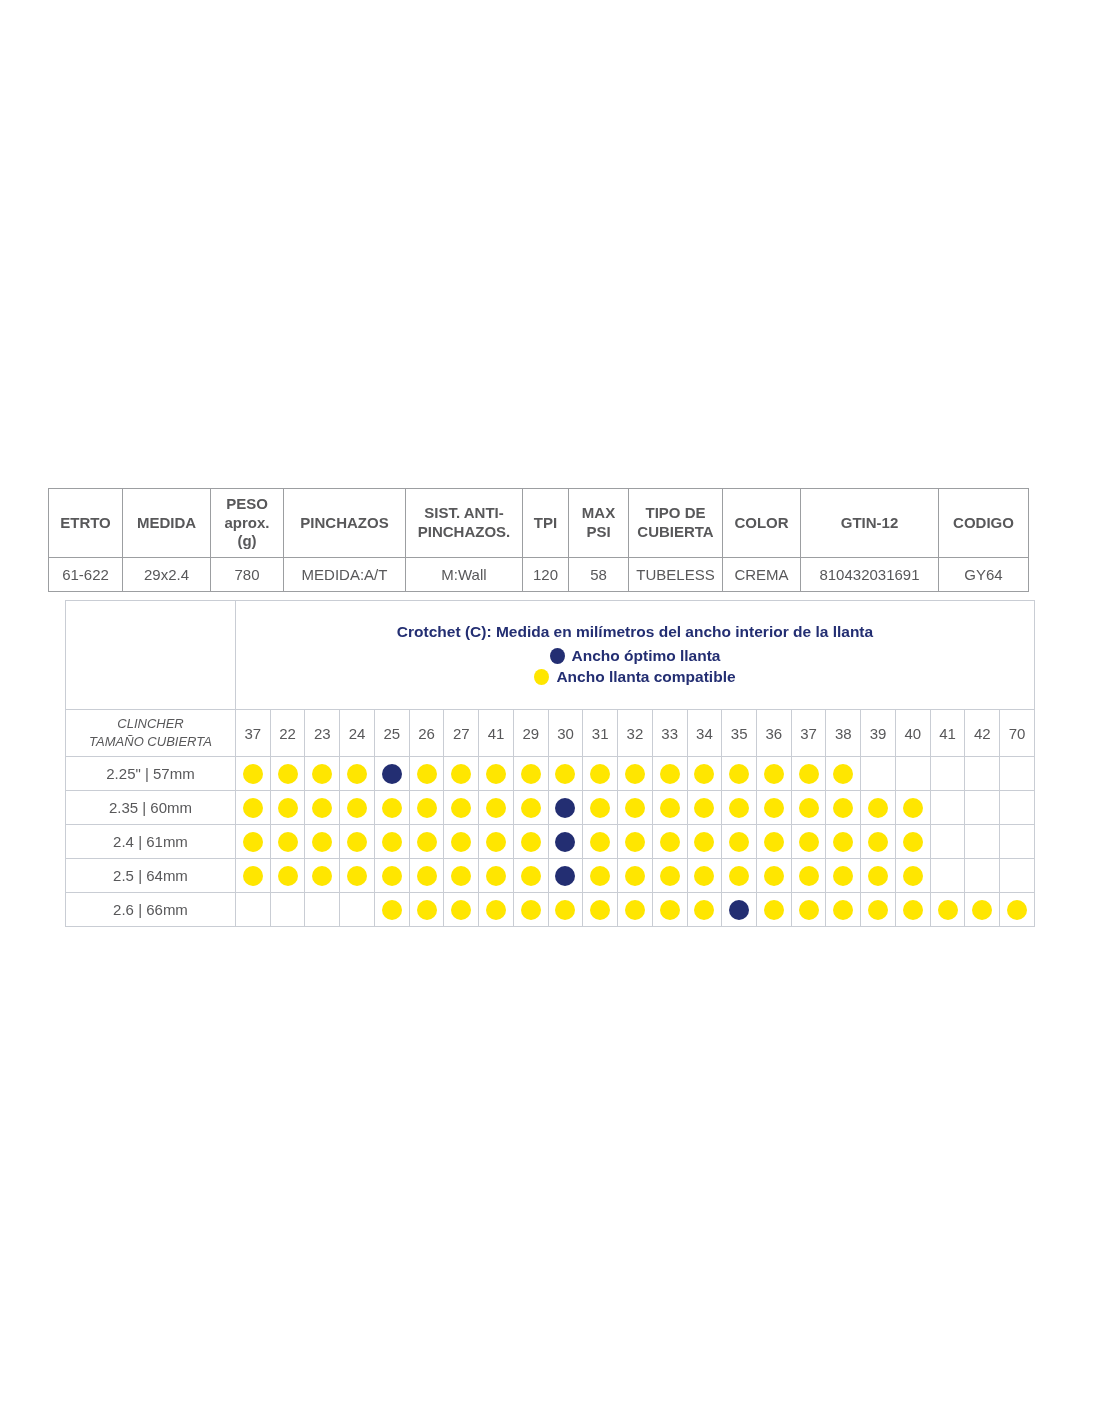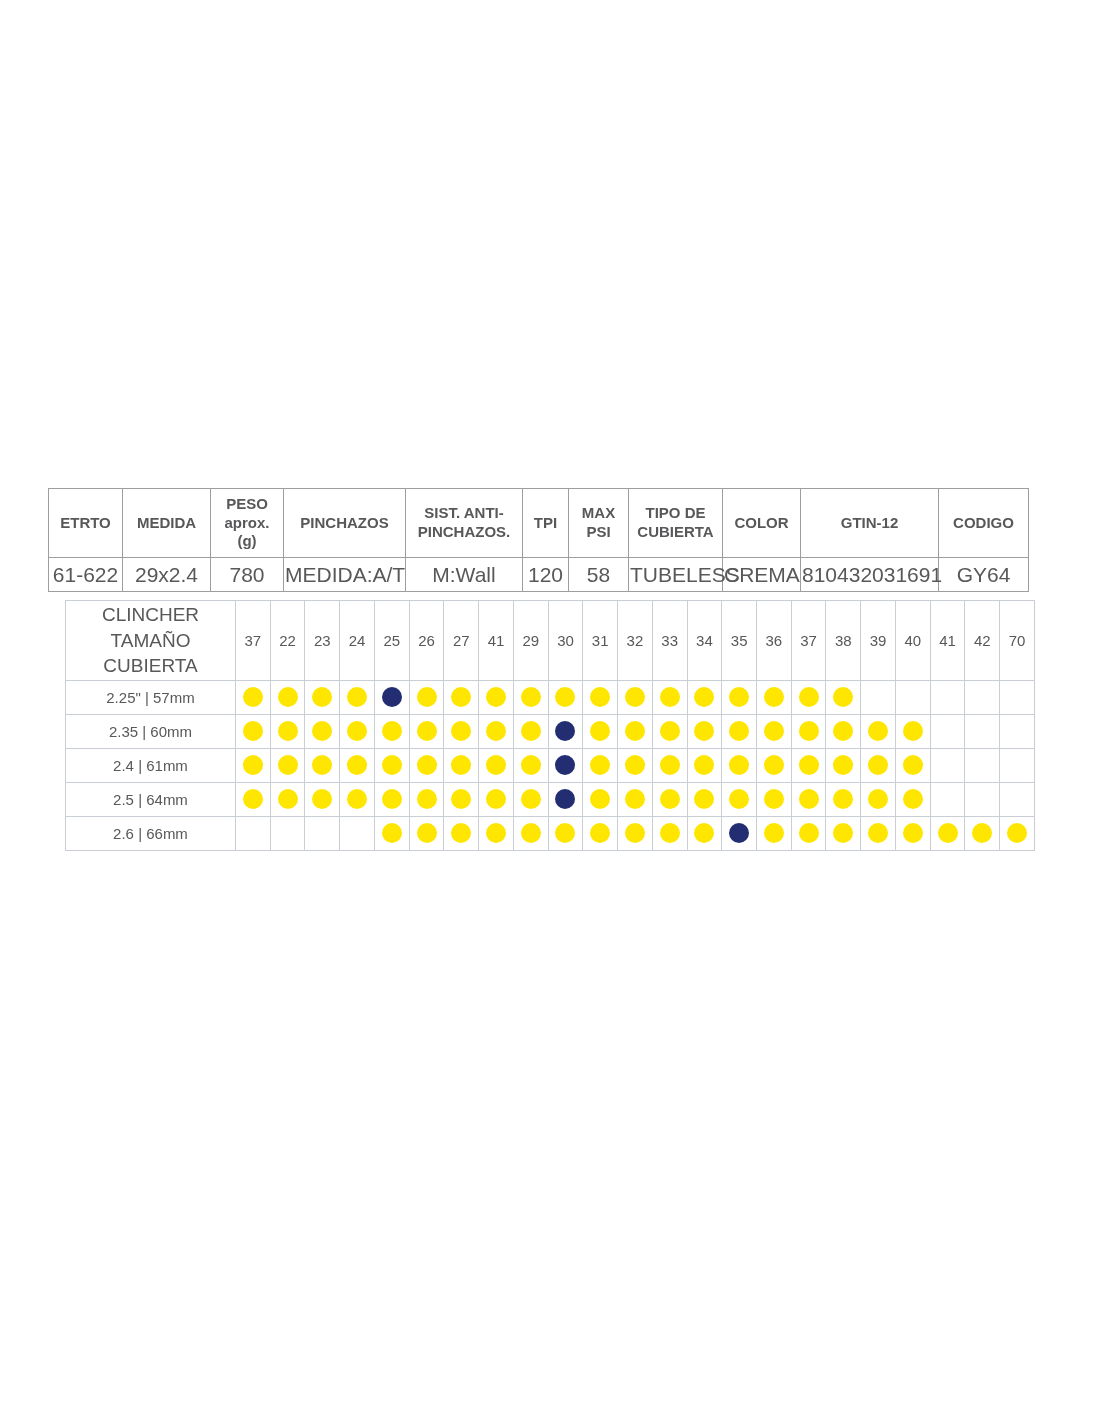--- a/index.html
+++ b/index.html
@@ -15,41 +15,41 @@
     font-family:"Liberation Sans", sans-serif;color:var(--text);
   }
   
   table{border-collapse:collapse;}
   .spec-table{position:absolute;left:48px;top:488px;width:980px;table-layout:fixed;}
   .spec-table td{
     border:1.5px solid var(--spec-border);
     text-align:center;vertical-align:middle;color:var(--text);
   }
   .spec-h{font-weight:bold;font-size:15px;height:64px;line-height:1.25;white-space:pre-line;padding:2px 3px;}
-  .spec-v{font-size:21px;height:31px;font-weight:normal;}
+  .spec-v{font-size:15px;height:31px;font-weight:normal;}
   
   .compat-table{position:absolute;left:65px;top:600px;width:970px;table-layout:fixed;}
   .compat-table td{
     border:1px solid var(--grid);
     text-align:center;vertical-align:middle;color:var(--text);
   }
   .legend-cell{height:106px;}
   .legend-title{
     color:var(--navy);font-weight:bold;font-size:15.5px;margin-bottom:4px;
   }
   .legend-line{
     color:var(--navy);font-weight:bold;font-size:15.5px;line-height:21px;
   }
   .legend-dot{
     display:inline-block;width:15px;height:16px;border-radius:50%;
     vertical-align:-3px;margin-right:7px;
   }
   .legend-dot.blue{background:var(--navy);}
   .legend-dot.yellow{background:var(--yellow);}
-  .corner-label{font-size:19px;white-space:pre-line;line-height:1.35;height:44px;}
+  .corner-label{font-size:13px;white-space:pre-line;line-height:1.35;height:44px;font-style:italic;}
   .col-num{font-size:15px;height:44px;}
   .row-label{font-size:15px;height:31px;}
   .dot{
     display:inline-block;width:20px;height:20px;border-radius:50%;vertical-align:middle;
   }
   .dot.Y{background:var(--yellow);}
   .dot.B{background:var(--navy);}
 </style>
 </head>
 <body>
@@ -124,20 +124,32 @@
       <col>
       <col>
       <col>
       <col>
       <col>
       <col>
       <col>
       <col>
     </colgroup>
   <tbody>
+    <tr>
+      <td class="legend-cell"></td>
+      <td class="legend-cell" colspan="23">
+        <div class="legend-title">Crotchet (C): Medida en milímetros del ancho interior de la llanta</div>
+        <div class="legend-line">
+          <span class="legend-dot blue"></span><span>Ancho óptimo llanta</span>
+        </div>
+        <div class="legend-line">
+          <span class="legend-dot yellow"></span><span>Ancho llanta compatible</span>
+        </div>
+      </td>
+    </tr>
     <tr id="compat-head">
       <td class="corner-label">CLINCHER
 TAMAÑO CUBIERTA</td>
     <td class="col-num">37</td>
         <td class="col-num">22</td>
         <td class="col-num">23</td>
         <td class="col-num">24</td>
         <td class="col-num">25</td>
         <td class="col-num">26</td>
         <td class="col-num">27</td>

